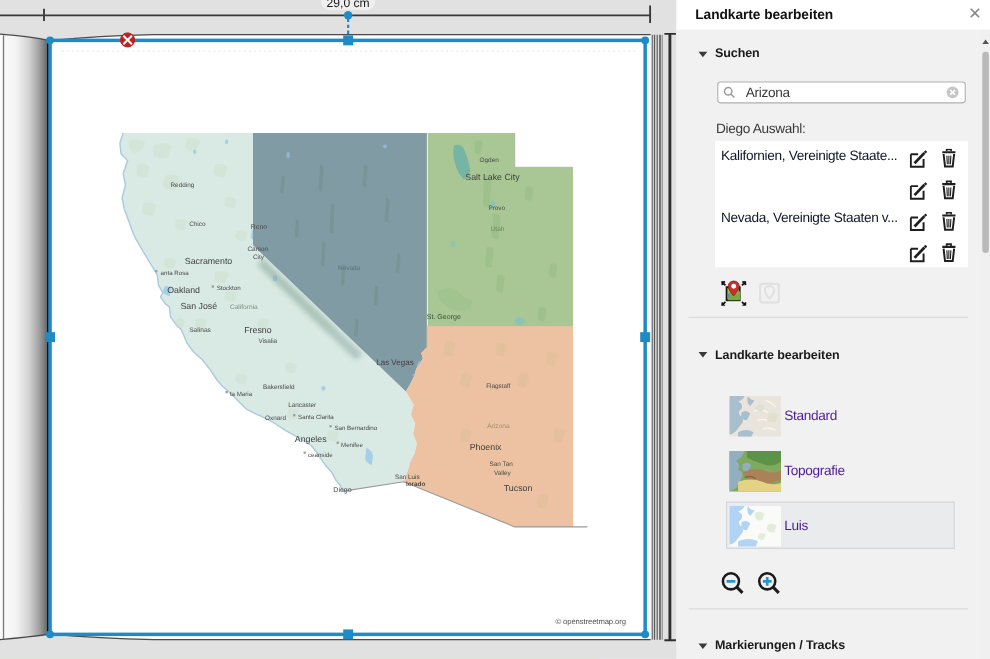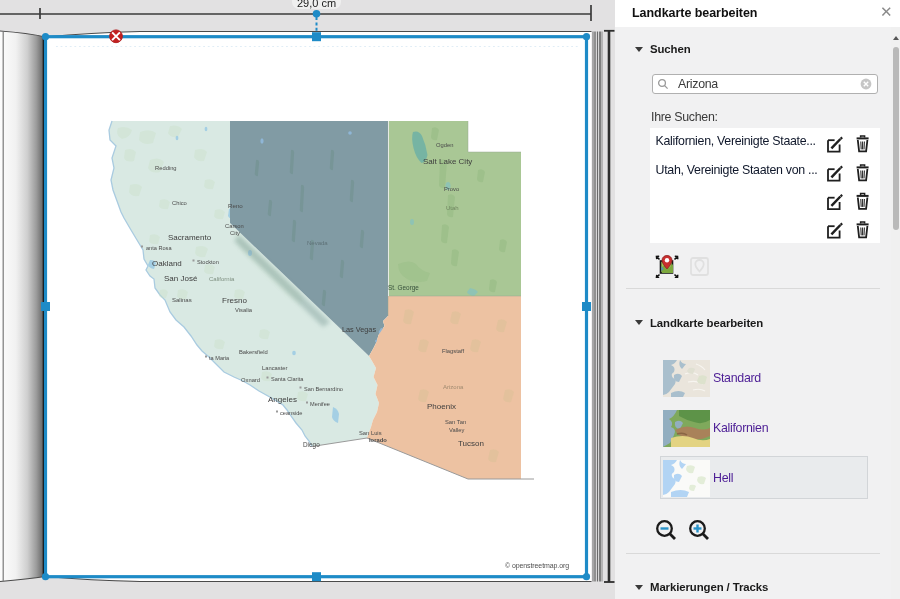--- a/index.html
+++ b/index.html
@@ -307,28 +307,28 @@
       <line x1="7.6" y1="7.6" x2="10.6" y2="10.6" stroke="#9a9a9a" stroke-width="1.3"></line>
     </svg>
 
     <div class="searchtext">Arizona</div>
 
     <svg style="position:absolute;left:245px;top:78px;" width="12" height="12" viewBox="0 0 12 12">
       <circle cx="6" cy="6" r="5.4" fill="#c6c6c6"></circle>
       <path d="M3.8,3.8 L8.2,8.2 M8.2,3.8 L3.8,8.2" stroke="#ffffff" stroke-width="1.4"></path>
     </svg>
 
-    <div class="label1">Ihre Suchen:</div>
+    <div class="label1">Diego Auswahl:</div>
 
     <div class="listbox">
 
       <div class="lrow" style="top:6px;">Kalifornien, Vereinigte Staate...</div>
 
-      <div class="lrow" style="top:35px;">Utah, Vereinigte Staaten von ...</div>
-
+
+      <div class="lrow" style="top:63px;">Nevada, Vereinigte Staaten v...</div>
 
     </div>
 
     <svg style="position:absolute;left:212px;top:136px;" width="17" height="121" viewBox="0 0 17 121">
       <defs>
         <g id="edit">
           <path d="M1,4.2 L1,15.6 L12.6,15.6 L12.6,8.5" stroke-width="1.8" fill="none"></path>
           <path d="M1,4.2 L7.6,4.2" stroke-width="1.8" fill="none"></path>
           <path d="M4.4,12.4 L13.4,3.0" stroke-width="2.5" fill="none"></path>
           <path d="M13.6,2.8 l1.6,-1.4" stroke-width="2.2" fill="none"></path>
@@ -425,23 +425,23 @@
       <line x1="14.8" y1="14.8" x2="20" y2="20" stroke="#1b1b1b" stroke-width="2.8"></line>
       <line x1="5.5" y1="9.5" x2="13.5" y2="9.5" stroke="#2a93c9" stroke-width="2.4"></line>
       <line x1="9.5" y1="5.5" x2="9.5" y2="13.5" stroke="#2a93c9" stroke-width="2.4"></line>
     </svg>
 
     <div class="tri" style="left:20px;top:320px;"></div>
     <div class="sechead" style="left:35px;top:316.5px;">Landkarte bearbeiten</div>
 
     <div class="stylelabel" style="top:371px;">Standard</div>
 
-    <div class="stylelabel" style="top:421px;">Kalifornien</div>
-
-    <div class="stylelabel" style="top:470.5px;">Hell</div>
+    <div class="stylelabel" style="top:421px;">Topografie</div>
+
+    <div class="stylelabel" style="top:470.5px;">Luis</div>
 
     <div class="sep" style="top:553px;"></div>
 
     <div class="tri" style="left:19.5px;top:584.5px;"></div>
     <div class="sechead" style="left:35px;top:581px;">Markierungen / Tracks</div>
 
     <div class="scroll"></div>
     <div style="position:absolute;left:277.5px;top:47px;width:6.5px;height:183px;background:#b9b9b9;border-radius:3px;"></div>
     <div style="position:absolute;left:278px;top:36px;width:0;height:0;border-left:3.5px solid transparent;border-right:3.5px solid transparent;border-bottom:4.5px solid #555;"></div>
   </div>

